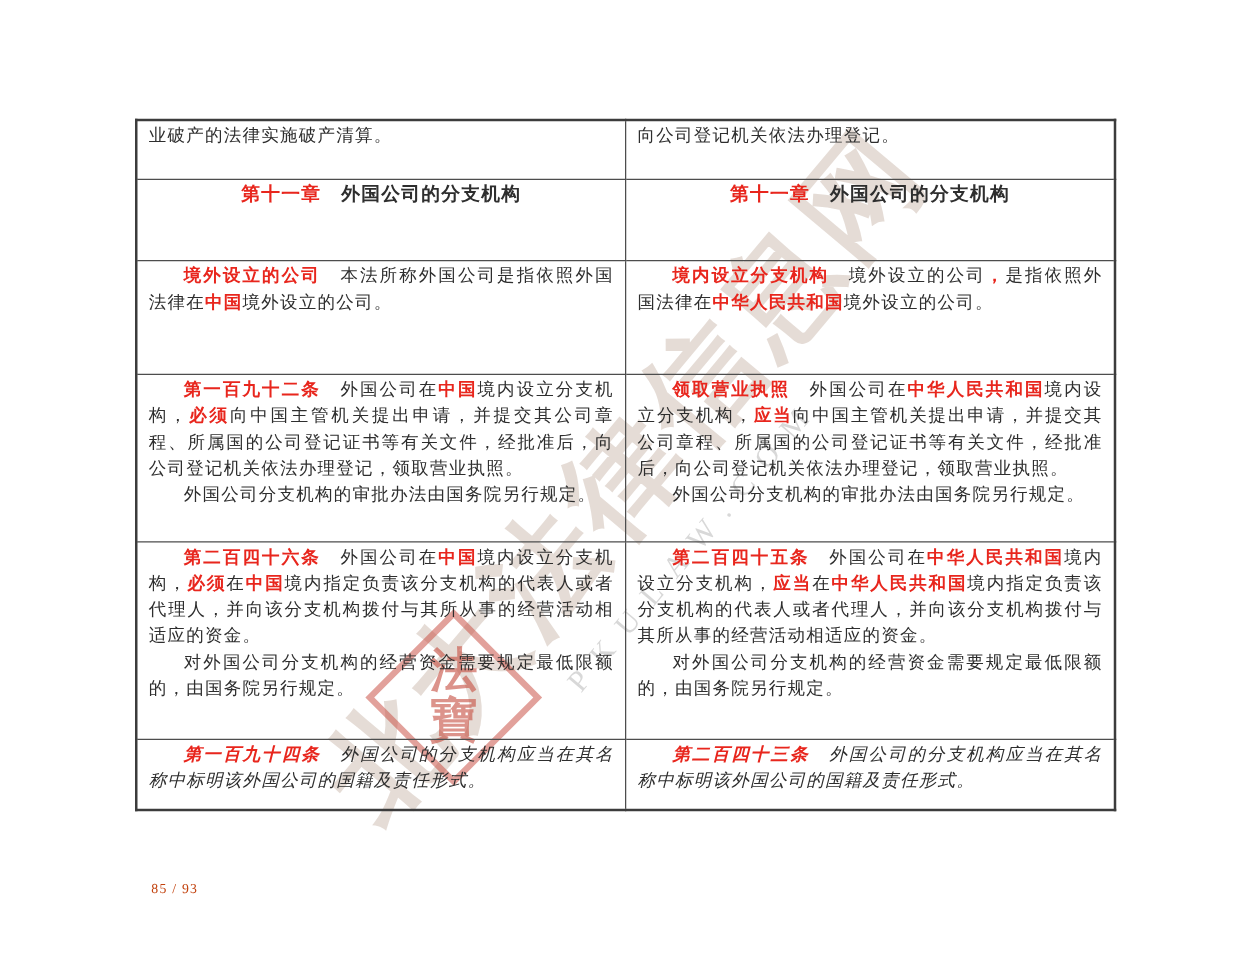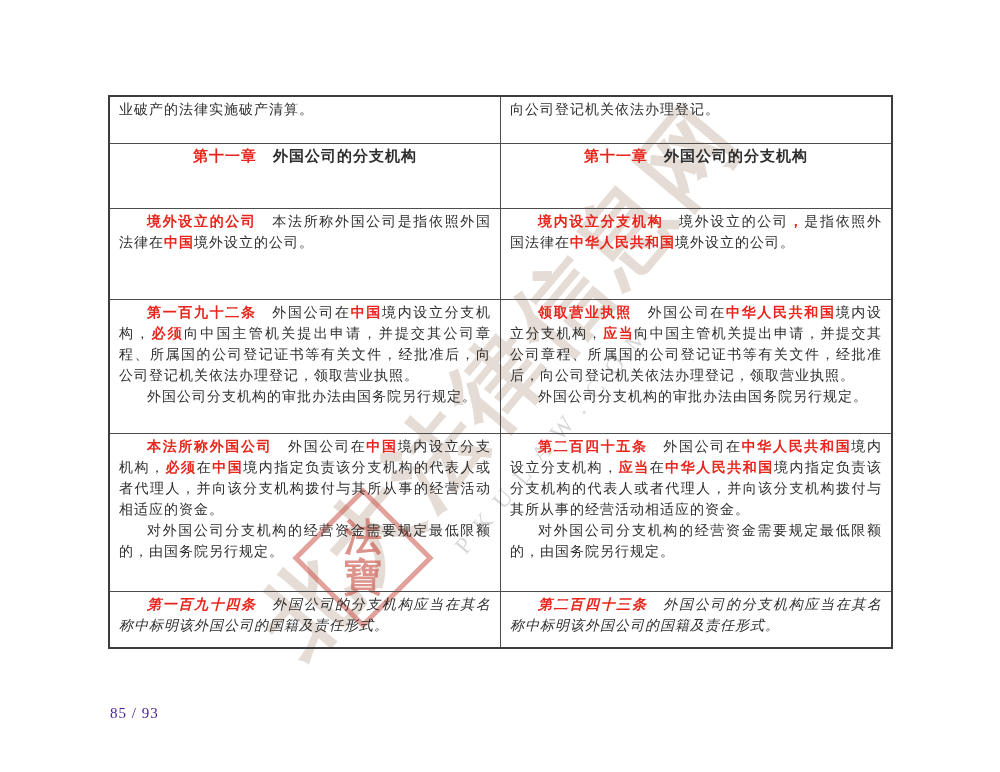--- a/index.html
+++ b/index.html
@@ -77,22 +77,22 @@
     padding-top: 0;
   }
   td.chapter .para {
     text-align: center; text-indent: 0;
     font-weight: bold; font-size: 15px;
   }
   .red { color: #e8261d; font-weight: bold; text-align: right; }
 
   
   .footer {
-    position: absolute; left: 110px; top: 705px; z-index: 2;
-    font-size: 15px; color: #4c1d95; letter-spacing: 1px;
+    position: absolute; left: 121px; top: 705px; z-index: 2;
+    font-size: 11px; color: #c2410c; letter-spacing: 1px;
   }
 </style>
 </head>
 <body>
 
 <div class="page">
 
   <div class="wm-layer">
     <div class="wm-cn">北大法律信息网</div>
     <div class="wm-latin">PKULAW.COM</div>
@@ -135,21 +135,21 @@
             <p class="para indent"><span class="red">第一百九十二条</span><span>　外国公司在</span><span class="red">中国</span><span>境内设立分支机构，</span><span class="red">必须</span><span>向中国主管机关提出申请，并提交其公司章程、所属国的公司登记证书等有关文件，经批准后，向公司登记机关依法办理登记，领取营业执照。</span></p>
             <p class="para indent"><span>外国公司分支机构的审批办法由国务院另行规定。</span></p>
           </td>
           <td class="">
             <p class="para indent"><span class="red">领取营业执照</span><span>　外国公司在</span><span class="red">中华人民共和国</span><span>境内设立分支机构，</span><span class="red">应当</span><span>向中国主管机关提出申请，并提交其公司章程、所属国的公司登记证书等有关文件，经批准后，向公司登记机关依法办理登记，领取营业执照。</span></p>
             <p class="para indent"><span>外国公司分支机构的审批办法由国务院另行规定。</span></p>
           </td>
         </tr>
         <tr style="height: 158px;">
           <td class="">
-            <p class="para indent"><span class="red">本法所称外国公司</span><span>　外国公司在</span><span class="red">中国</span><span>境内设立分支机构，</span><span class="red">必须</span><span>在</span><span class="red">中国</span><span>境内指定负责该分支机构的代表人或者代理人，并向该分支机构拨付与其所从事的经营活动相适应的资金。</span></p>
+            <p class="para indent"><span class="red">第二百四十六条</span><span>　外国公司在</span><span class="red">中国</span><span>境内设立分支机构，</span><span class="red">必须</span><span>在</span><span class="red">中国</span><span>境内指定负责该分支机构的代表人或者代理人，并向该分支机构拨付与其所从事的经营活动相适应的资金。</span></p>
             <p class="para indent"><span>对外国公司分支机构的经营资金需要规定最低限额的，由国务院另行规定。</span></p>
           </td>
           <td class="">
             <p class="para indent"><span class="red">第二百四十五条</span><span>　外国公司在</span><span class="red">中华人民共和国</span><span>境内设立分支机构，</span><span class="red">应当</span><span>在</span><span class="red">中华人民共和国</span><span>境内指定负责该分支机构的代表人或者代理人，并向该分支机构拨付与其所从事的经营活动相适应的资金。</span></p>
             <p class="para indent"><span>对外国公司分支机构的经营资金需要规定最低限额的，由国务院另行规定。</span></p>
           </td>
         </tr>
         <tr style="height: 57px; font-style: italic;">
           <td class="">
             <p class="para indent"><span class="red">第一百九十四条</span><span>　外国公司的分支机构应当在其名称中标明该外国公司的国籍及责任形式。</span></p>

